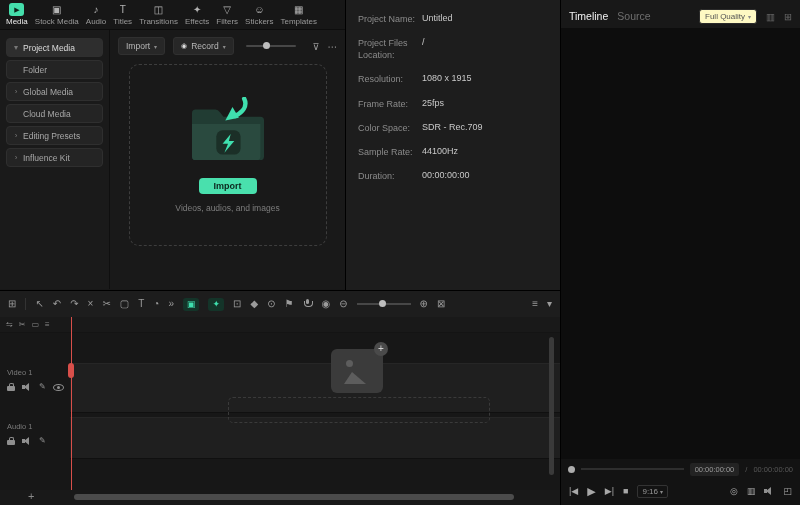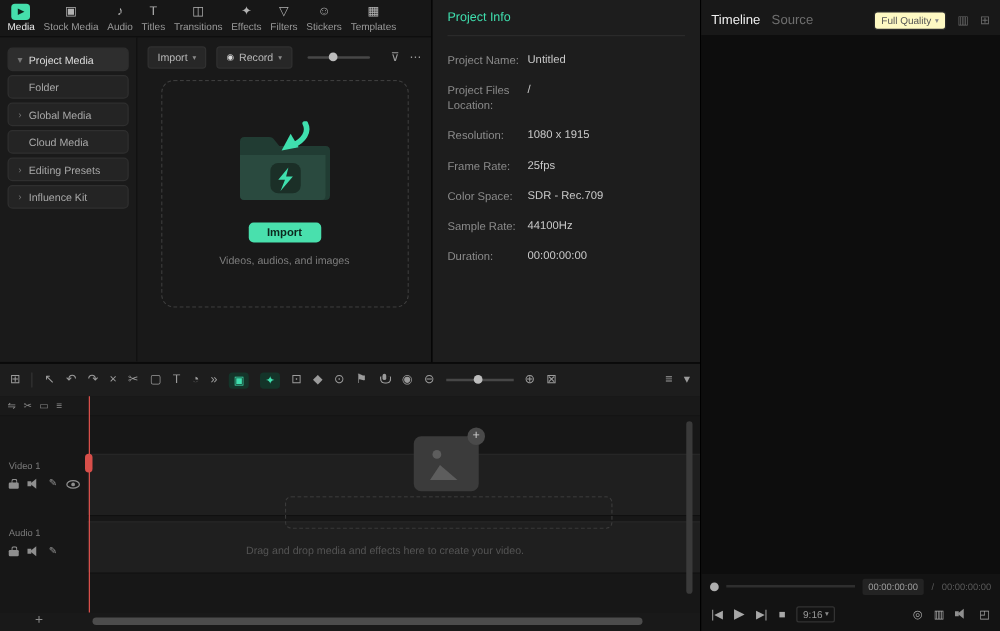--- a/index.html
+++ b/index.html
@@ -219,21 +219,20 @@
             <path d="M53 41 l-9 11 h6 l-4 10 l11 -13 h-6 z" fill="#3fdfae"></path>
           </svg>
           <button class="import-btn">Import</button>
           <div class="dz-hint">Videos, audios, and images</div>
         </div>
       </div>
     </div>
   </section>
 
   <section class="project-info">
-    <h3 class="pi-title">Project Info</h3>
     <div class="pi-grid">
       <div class="pi-label">Project Name:</div>
       <div class="pi-value">Untitled</div>
       <div class="pi-label">Project Files Location:</div>
       <div class="pi-value">/</div>
       <div class="pi-label">Resolution:</div>
       <div class="pi-value">1080 x 1915</div>
       <div class="pi-label">Frame Rate:</div>
       <div class="pi-value">25fps</div>
       <div class="pi-label">Color Space:</div>
@@ -348,21 +347,20 @@
             <span class="ic ic-spk"></span>
             <span class="ic ic-pen">✎</span>
           </div>
         </div>
         <div class="lane"></div>
       </div>
 
       <div class="drop-thumb"></div>
       <div class="drop-plus">+</div>
       <div class="drop-box"></div>
-      <div class="drop-hint">Drag and drop media and effects here to create your video.</div>
     </div>
 
     <div class="playhead">
       <div class="grip"></div>
     </div>
     <div class="vscroll"></div>
 
     <div class="tl-bottom">
       <span class="addtrack">+</span>
       <div class="hscroll"></div>

